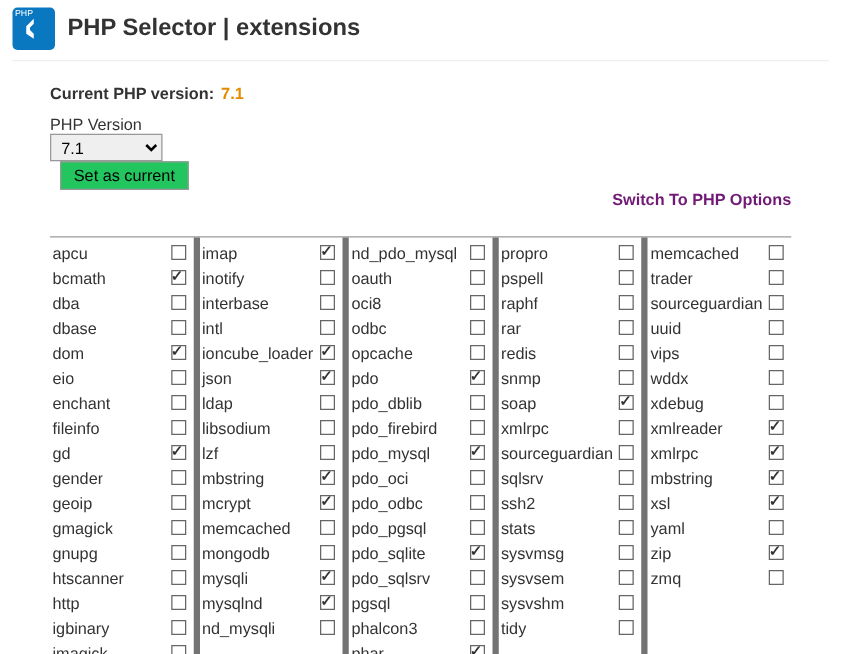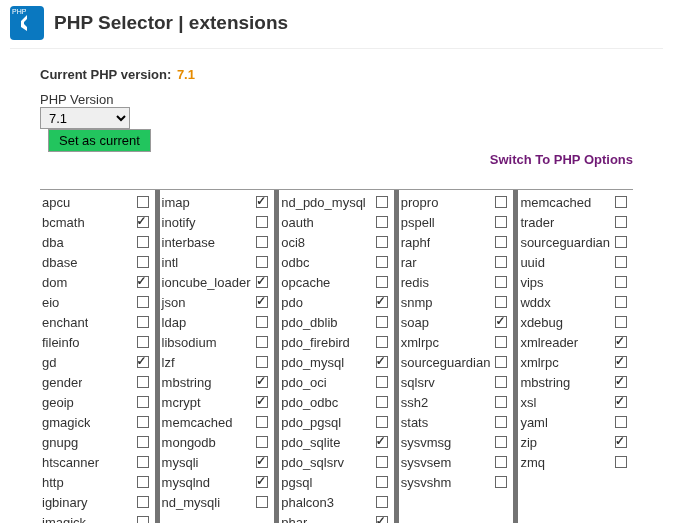--- a/index.html
+++ b/index.html
@@ -429,20 +429,24 @@
           <span class="chk"></span>
         </div>
         <div class="ext-row">
           <span class="ext-name">sysvsem</span>
           <span class="chk"></span>
         </div>
         <div class="ext-row">
           <span class="ext-name">sysvshm</span>
           <span class="chk"></span>
         </div>
+        <div class="ext-row">
+          <span class="ext-name">tidy</span>
+          <span class="chk"></span>
+        </div>
       </div>
       <div class="ext-col">
         <div class="ext-row">
           <span class="ext-name">memcached</span>
           <span class="chk"></span>
         </div>
         <div class="ext-row">
           <span class="ext-name">trader</span>
           <span class="chk"></span>
         </div>

